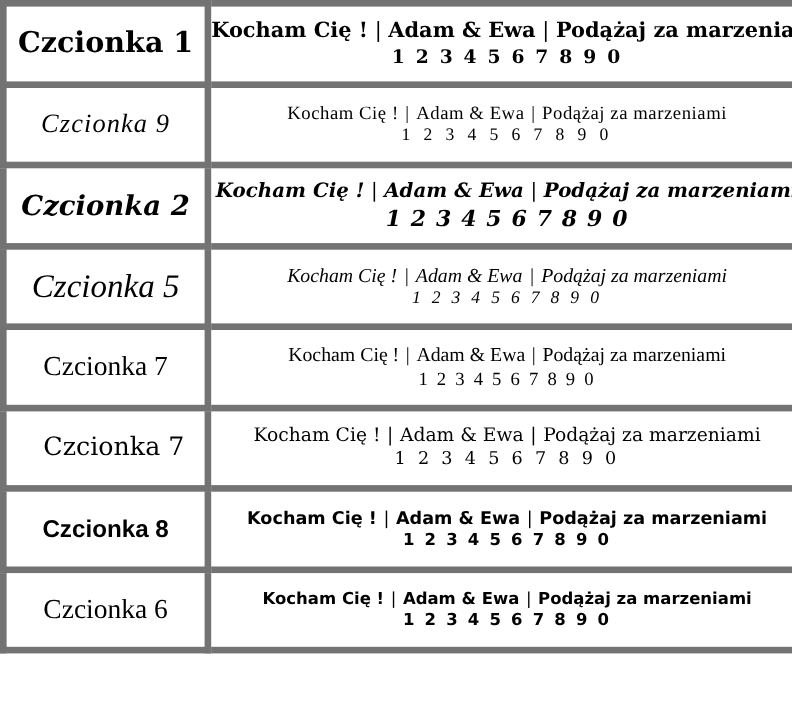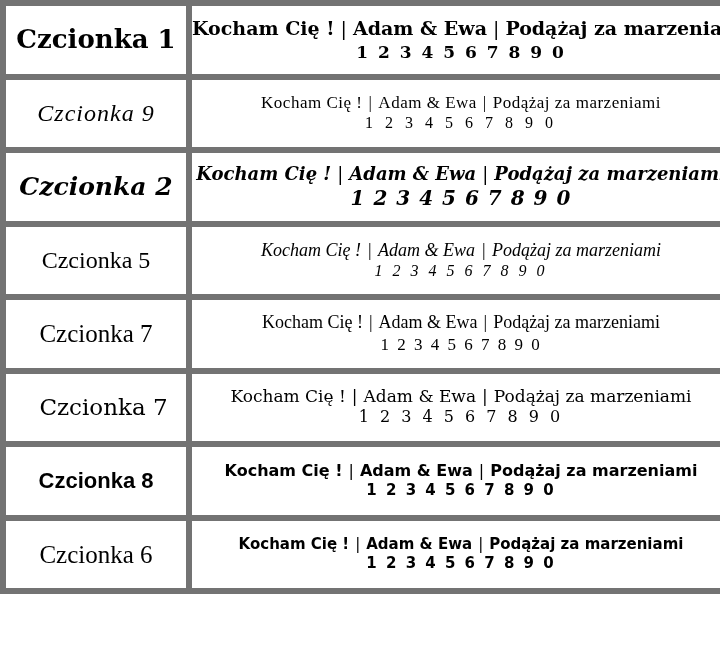--- a/index.html
+++ b/index.html
@@ -69,21 +69,21 @@
   .r3 .name-label { font-family: "Liberation Serif", serif; font-style: italic; font-size: 24px; letter-spacing: 1px; }
   .r3 .sample-line { font-family: "Liberation Serif", serif; font-size: 17px; letter-spacing: 0.5px; }
   .r3 .digits-line { font-family: "Liberation Serif", serif; font-size: 16px; letter-spacing: 4px; }
 
   
   .r4 .name-label { font-family: "DejaVu Serif", serif; font-style: italic; font-weight: 700; font-size: 25px; }
   .r4 .sample-line { font-family: "DejaVu Serif", serif; font-style: italic; font-weight: 700; font-size: 18px; }
   .r4 .digits-line { font-family: "DejaVu Serif", serif; font-style: italic; font-weight: 700; font-size: 20px; letter-spacing: 1px; }
 
   
-  .r5 .name-label { font-family: "Liberation Serif", serif; font-size: 24px; }
+  .r5 .name-label { font-family: "Liberation Serif", serif; font-style: italic; font-size: 30px; }
   .r5 .sample-line { font-family: "Liberation Serif", serif; font-style: italic; font-size: 18px; }
   .r5 .digits-line { font-family: "Liberation Serif", serif; font-style: italic; font-size: 16px; letter-spacing: 3px; }
 
   
   .r6 .name-label { font-family: "Liberation Serif", serif; font-size: 25px; }
   .r6 .sample-line { font-family: "Liberation Serif", serif; font-size: 18px; }
   .r6 .digits-line { font-family: "Liberation Serif", serif; font-size: 17px; letter-spacing: 2px; }
 
   
   .r7 .name-label { font-family: "DejaVu Serif", serif; font-size: 23px; padding-left: 15px; }

